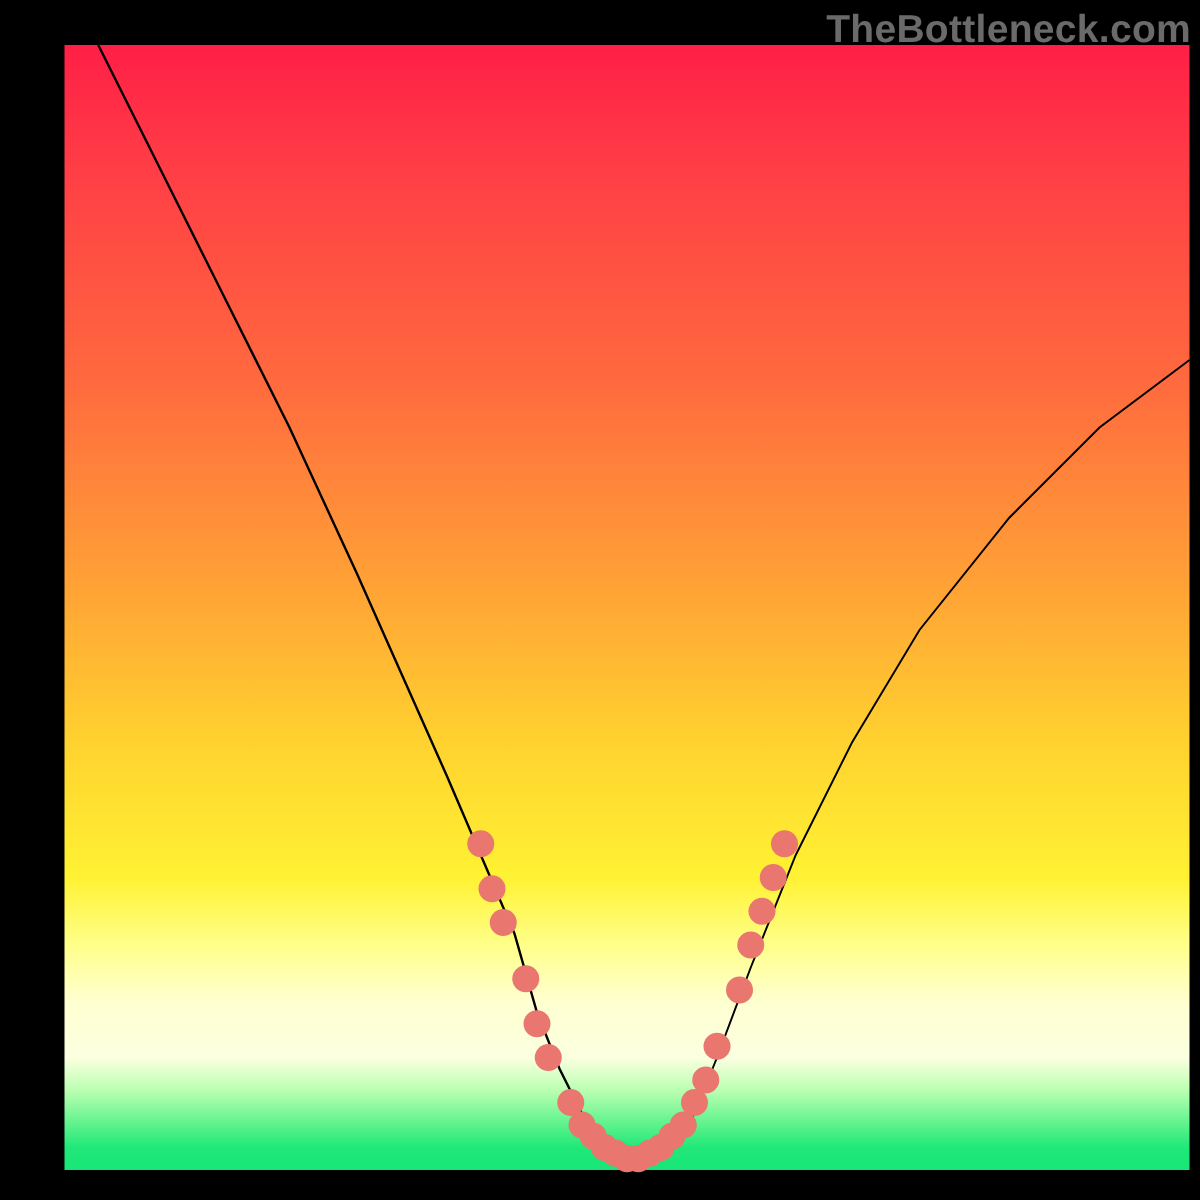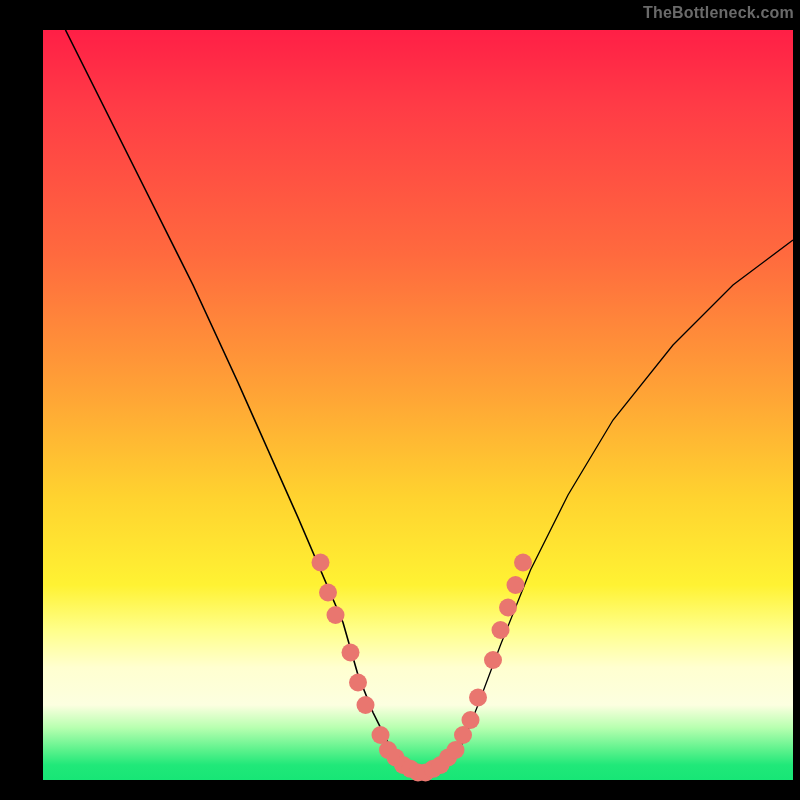--- a/index.html
+++ b/index.html
@@ -39,21 +39,21 @@
       #b8ffb0 93%,
       #5cf28c 96%,
       #20e879 98%,
       #17e676 100%
     );
   }
   .watermark {
     position: absolute;
     top: 4px;
     right: 6px;
-    font-size: 16px;
+    font-size: 26px;
     font-weight: 600;
     color: #6a6a6a;
     letter-spacing: 0.2px;
   }
   svg.curve {
     position: absolute;
     left: 0;
     top: 0;
     width: 750px;
     height: 750px;

